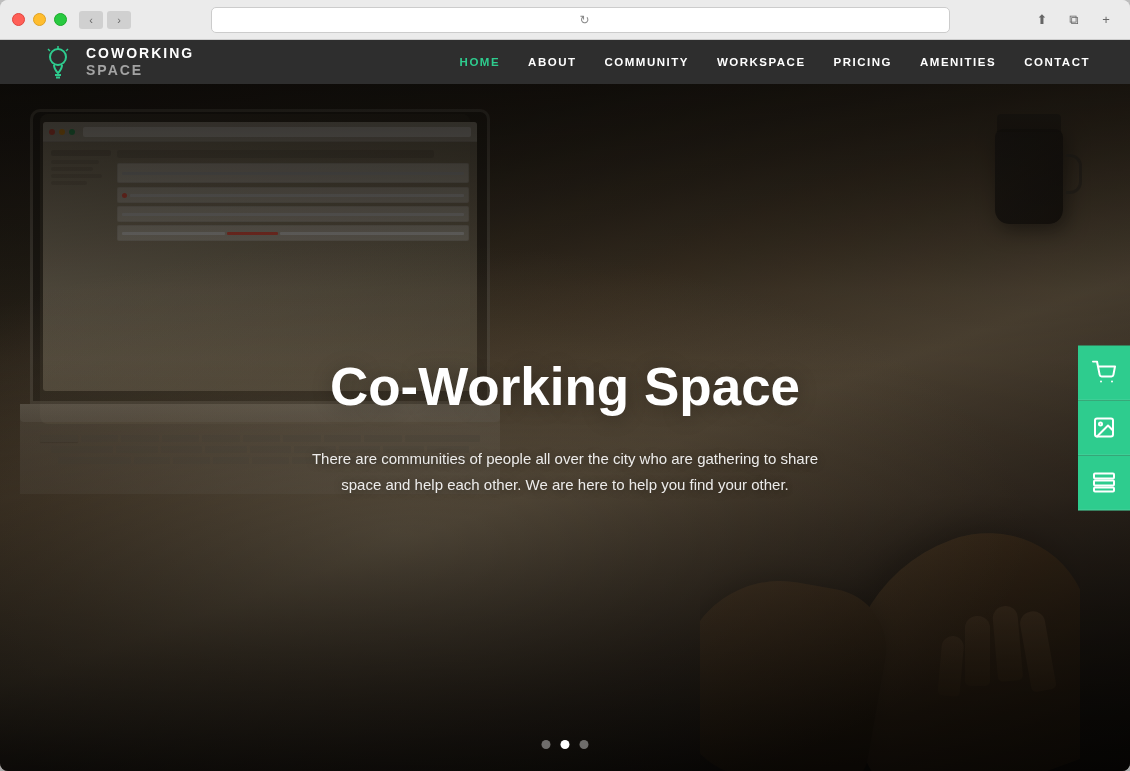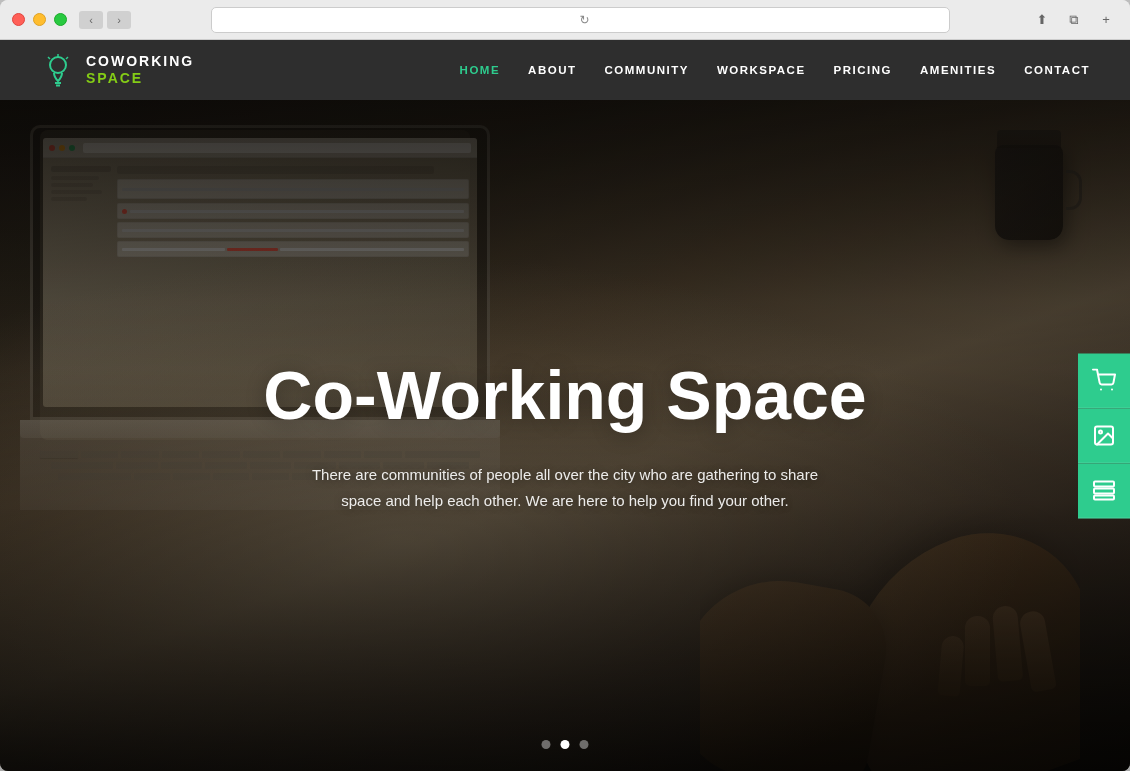--- a/index.html
+++ b/index.html
@@ -81,21 +81,21 @@
     .website {
       flex: 1;
       display: flex;
       flex-direction: column;
       overflow: hidden;
     }
 
     
     .site-header {
       background: rgba(30, 30, 30, 0.92);
-      height: 60px;
+      height: 44px;
       display: flex;
       align-items: center;
       padding: 0 40px;
       flex-shrink: 0;
       position: relative;
       z-index: 10;
     }
     .logo {
       display: flex;
       align-items: center;
@@ -107,21 +107,21 @@
       width: 36px;
       height: 36px;
       color: #2ecc8e;
     }
     .logo-text {
       display: flex;
       flex-direction: column;
       line-height: 1.2;
     }
     .logo-text .top { font-size: 14px; font-weight: 700; letter-spacing: 2px; color: white; }
-    .logo-text .bottom { font-size: 14px; font-weight: 700; letter-spacing: 2px; color: #84cc16; }
+    .logo-text .bottom { font-size: 14px; font-weight: 700; letter-spacing: 2px; color: #a3a3a3; }
     .site-nav {
       margin-left: auto;
       display: flex;
       gap: 28px;
     }
     .nav-item {
       font-size: 11.5px;
       font-weight: 700;
       letter-spacing: 1.5px;
       color: white;
@@ -146,21 +146,21 @@
     
     .hero-content {
       position: relative;
       z-index: 5;
       text-align: center;
       color: white;
       padding: 0 40px;
       max-width: 900px;
     }
     .hero-headline {
-      font-size: 68px;
+      font-size: 53px;
       font-weight: 800;
       line-height: 1.1;
       color: white;
       text-shadow: 0 2px 20px rgba(0,0,0,0.3);
       margin-bottom: 30px;
     }
     .hero-subtext {
       font-size: 15px;
       font-weight: 400;
       color: rgba(255,255,255,0.9);

